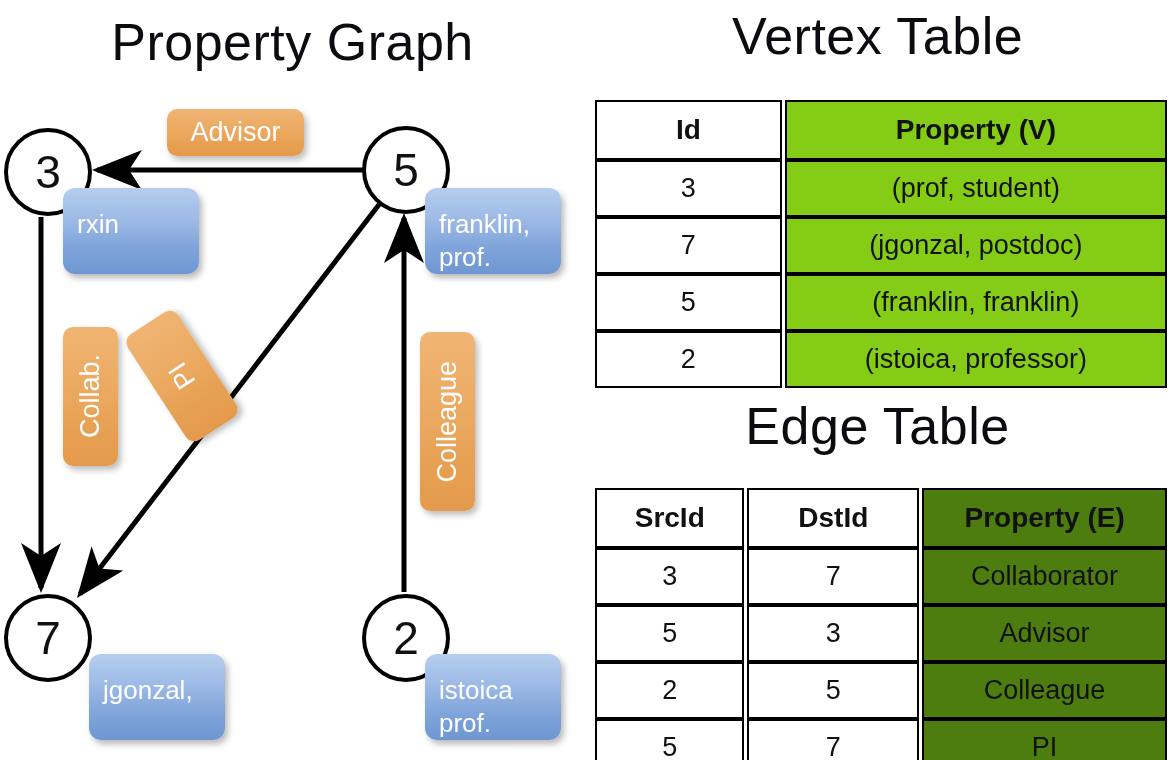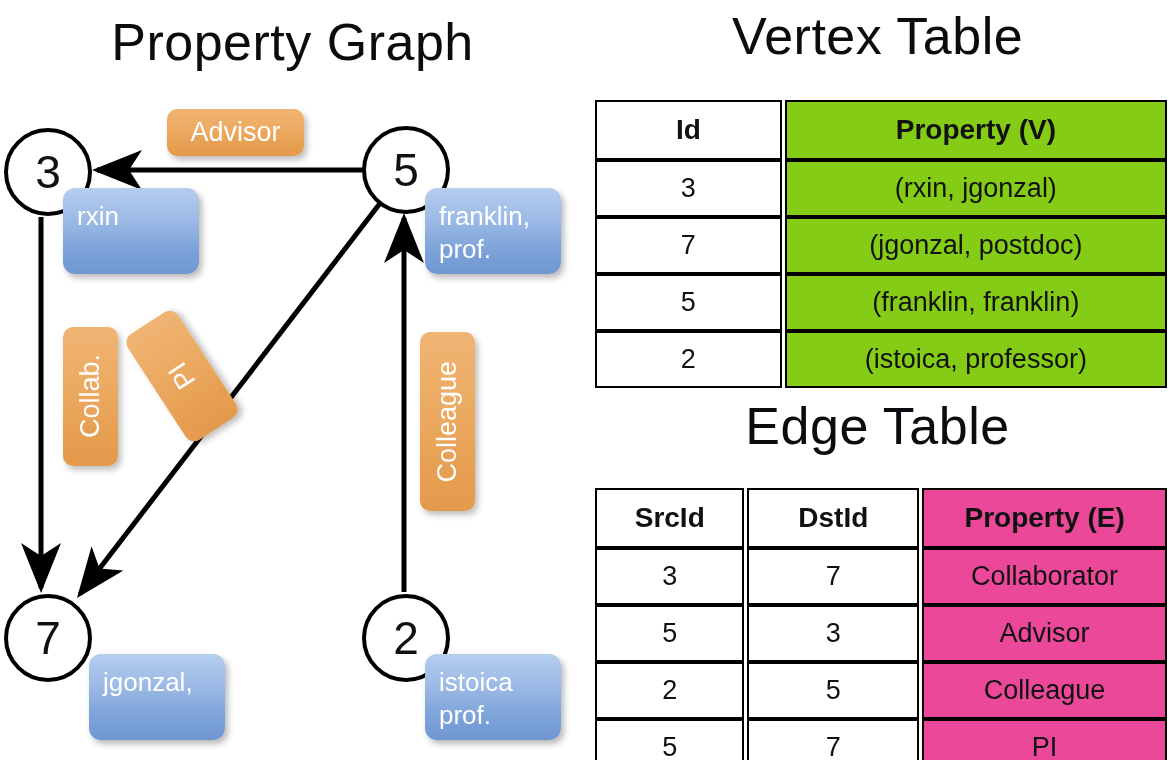--- a/index.html
+++ b/index.html
@@ -70,21 +70,21 @@
   .prop-box {
     position: absolute;
     border-radius: 12px;
     background: linear-gradient(to bottom, #b6cdee 0%, #9dbbe6 35%, #7fa4da 70%, #6f97d2 100%);
     box-shadow: 3px 4px 6px rgba(0,0,0,0.28);
     color: #ffffff;
     font-family: "Liberation Sans", sans-serif;
     font-weight: 400;
     font-size: 26px;
     line-height: 1.28;
-    padding: 12px 14px;
+    padding: 20px 14px;
     box-sizing: border-box;
     z-index: 6;
   }
   #prop-box-3 { left: 63px;  top: 188px; width: 136px; height: 86px; }
   #prop-box-5 { left: 425px; top: 188px; width: 136px; height: 86px; }
   #prop-box-7 { left: 63px;  top: 654px; width: 136px; height: 86px; margin-left: 26px; }
   #prop-box-2 { left: 425px; top: 654px; width: 136px; height: 86px; }
 
   
   .edge-label {
@@ -144,21 +144,21 @@
     padding: 0;
     height: 53px;
     background: #ffffff;
   }
   .data-table td.hdr {
     font-weight: bold;
     font-size: 28px;
     height: 56px;
   }
   .data-table td.vprop { background: #84cc16; }
-  .data-table td.eprop { background: #ec4899; }
+  .data-table td.eprop { background: #4d7c0f; }
 
   #vertex-table { left: 592px; top: 100px; }
   #vertex-table td.c-id   { width: 185px; }
   #vertex-table td.c-prop { width: 382px; }
 
   #edge-table { left: 592px; top: 488px; }
   #edge-table td.c-src  { width: 148px; }
   #edge-table td.c-dst  { width: 171px; }
   #edge-table td.c-prop { width: 244px; }
 </style>
@@ -236,21 +236,21 @@
 </div>
 
 <table class="data-table" id="vertex-table">
   <tbody>
     <tr>
       <td class="hdr c-id">Id</td>
       <td class="hdr c-prop vprop">Property (V)</td>
     </tr>
     <tr>
       <td class="c-id">3</td>
-      <td class="c-prop vprop">(rxin, jgonzal)</td>
+      <td class="c-prop vprop">(prof, student)</td>
     </tr>
     <tr>
       <td class="c-id">7</td>
       <td class="c-prop vprop">(jgonzal, postdoc)</td>
     </tr>
     <tr>
       <td class="c-id">5</td>
       <td class="c-prop vprop">(franklin, franklin)</td>
     </tr>
     <tr>

